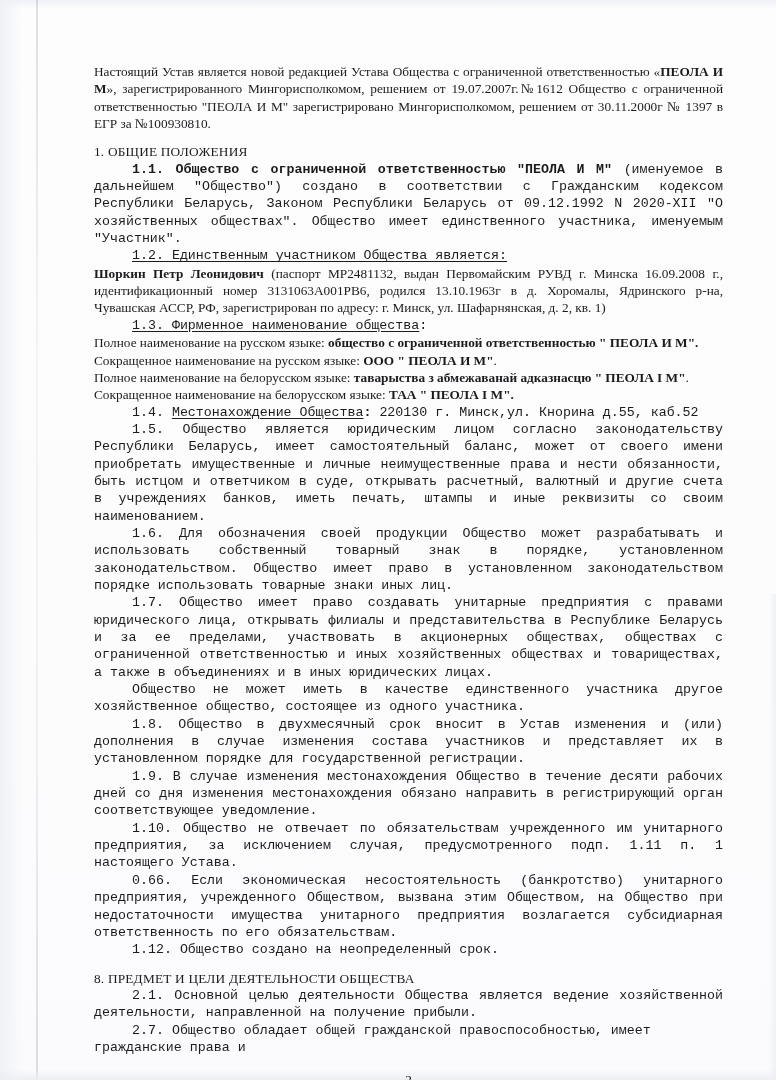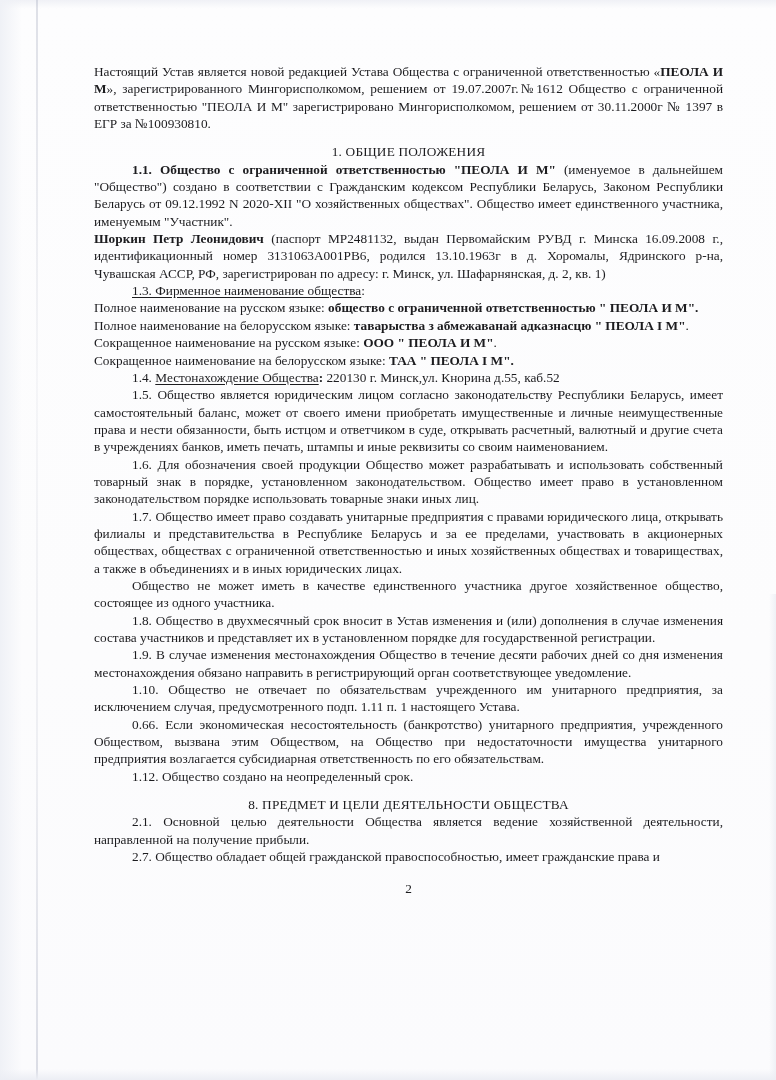--- a/index.html
+++ b/index.html
@@ -24,22 +24,22 @@
     background:linear-gradient(270deg,#eff1f6 0%,rgba(255,255,255,0) 100%);}
   
   .text-area{
     position:absolute;left:94px;top:63px;width:629px;
     font-size:13.3px;line-height:17.35px;color:#1c1c1f;
     -webkit-font-smoothing:antialiased;
   }
   .block{margin:0;}
   .al-justify{text-align:justify;}
   .al-left{text-align:left;}
-  .al-center{text-align:center;}
-  .ind{text-indent:38px;}
+  .al-center{text-align:left;}
+  .ind{text-indent:38px;font-family:Liberation Mono, monospace;}
   .heading{margin-top:11px;letter-spacing:.2px;}
   .bold{font-weight:bold;}
   .underline{text-decoration:underline;text-underline-offset:2px;}
   .page-number{margin-top:15px;text-align:center;}
 </style>
 </head>
 <body>
 
 <div class="page">
   <div class="edge-top"></div>
@@ -47,25 +47,26 @@
   <div class="fold-line"></div>
   <div class="edge-right"></div>
   <div class="edge-bottom"></div>
 
   <div class="text-area">
 
     <div id="blocks">
         <div class="block al-justify"><span class="">Настоящий Устав является новой редакцией Устава Общества с ограниченной ответственностью «</span><span class="bold ">ПЕОЛА И М</span><span class="">», зарегистрированного Мингорисполкомом, решением от 19.07.2007г.№1612 Общество с ограниченной ответственностью "ПЕОЛА И М" зарегистрировано Мингорисполкомом, решением от 30.11.2000г № 1397 в ЕГР за №100930810.</span></div>
         <div class="block al-center heading"><span class="">1. ОБЩИЕ ПОЛОЖЕНИЯ</span></div>
         <div class="block al-justify ind"><span class="bold ">1.1. Общество с ограниченной ответственностью "ПЕОЛА И М" </span><span class="">(именуемое в дальнейшем "Общество") создано в соответствии с Гражданским кодексом Республики Беларусь, Законом Республики Беларусь от 09.12.1992 N 2020-XII "О хозяйственных обществах". Общество имеет единственного участника, именуемым "Участник".</span></div>
+        <div class="block al-left ind"><span class="underline">1.2. Единственным участником Общества является:</span></div>
         <div class="block al-justify"><span class="bold ">Шоркин Петр Леонидович </span><span class="">(паспорт МР2481132, выдан Первомайским РУВД г. Минска 16.09.2008 г., идентификационный номер 3131063А001РВ6, родился 13.10.1963г в д. Хоромалы, Ядринского р-на, Чувашская АССР, РФ, зарегистрирован по адресу: г. Минск, ул. Шафарнянская, д. 2, кв. 1)</span></div>
         <div class="block al-left ind"><span class="underline">1.3. Фирменное наименование общества</span><span class="">:</span></div>
         <div class="block al-left"><span class="">Полное наименование на русском языке: </span><span class="bold ">общество с ограниченной ответственностью " ПЕОЛА И М".</span></div>
+        <div class="block al-left"><span class="">Сокращенное наименование на русском языке: </span><span class="bold ">ООО " ПЕОЛА И М"</span><span class="">.</span></div>
         <div class="block al-left"><span class="">Полное наименование на белорусском языке: </span><span class="bold ">таварыства з абмежаванай адказнасцю " ПЕОЛА I М"</span><span class="">.</span></div>
-        <div class="block al-left"><span class="">Сокращенное наименование на русском языке: </span><span class="bold ">ООО " ПЕОЛА И М"</span><span class="">.</span></div>
         <div class="block al-left"><span class="">Сокращенное наименование на белорусском языке: </span><span class="bold ">ТАА " ПЕОЛА I М".</span></div>
         <div class="block al-left ind"><span class="">1.4. </span><span class="underline">Местонахождение Общества</span><span class="bold ">:</span><span class=""> 220130 г. Минск,ул. Кнорина д.55, каб.52</span></div>
         <div class="block al-justify ind"><span class="">1.5. Общество является юридическим лицом согласно законодательству Республики Беларусь, имеет самостоятельный баланс, может от своего имени приобретать имущественные и личные неимущественные права и нести обязанности, быть истцом и ответчиком в суде, открывать расчетный, валютный и другие счета в учреждениях банков, иметь печать, штампы и иные реквизиты со своим наименованием.</span></div>
         <div class="block al-justify ind"><span class="">1.6. Для обозначения своей продукции Общество может разрабатывать и использовать собственный товарный знак в порядке, установленном законодательством. Общество имеет право в установленном законодательством порядке использовать товарные знаки иных лиц.</span></div>
         <div class="block al-justify ind"><span class="">1.7. Общество имеет право создавать унитарные предприятия с правами юридического лица, открывать филиалы и представительства в Республике Беларусь и за ее пределами, участвовать в акционерных обществах, обществах с ограниченной ответственностью и иных хозяйственных обществах и товариществах, а также в объединениях и в иных юридических лицах.</span></div>
         <div class="block al-justify ind"><span class="">Общество не может иметь в качестве единственного участника другое хозяйственное общество, состоящее из одного участника.</span></div>
         <div class="block al-justify ind"><span class="">1.8. Общество в двухмесячный срок вносит в Устав изменения и (или) дополнения в случае изменения состава участников и представляет их в установленном порядке для государственной регистрации.</span></div>
         <div class="block al-justify ind"><span class="">1.9. В случае изменения местонахождения Общество в течение десяти рабочих дней со дня изменения местонахождения обязано направить в регистрирующий орган соответствующее уведомление.</span></div>
         <div class="block al-justify ind"><span class="">1.10. Общество не отвечает по обязательствам учрежденного им унитарного предприятия, за исключением случая, предусмотренного подп. 1.11 п. 1 настоящего Устава.</span></div>
         <div class="block al-justify ind"><span class="">0.66. Если экономическая несостоятельность (банкротство) унитарного предприятия, учрежденного Обществом, вызвана этим Обществом, на Общество при недостаточности имущества унитарного предприятия возлагается субсидиарная ответственность по его обязательствам.</span></div>

